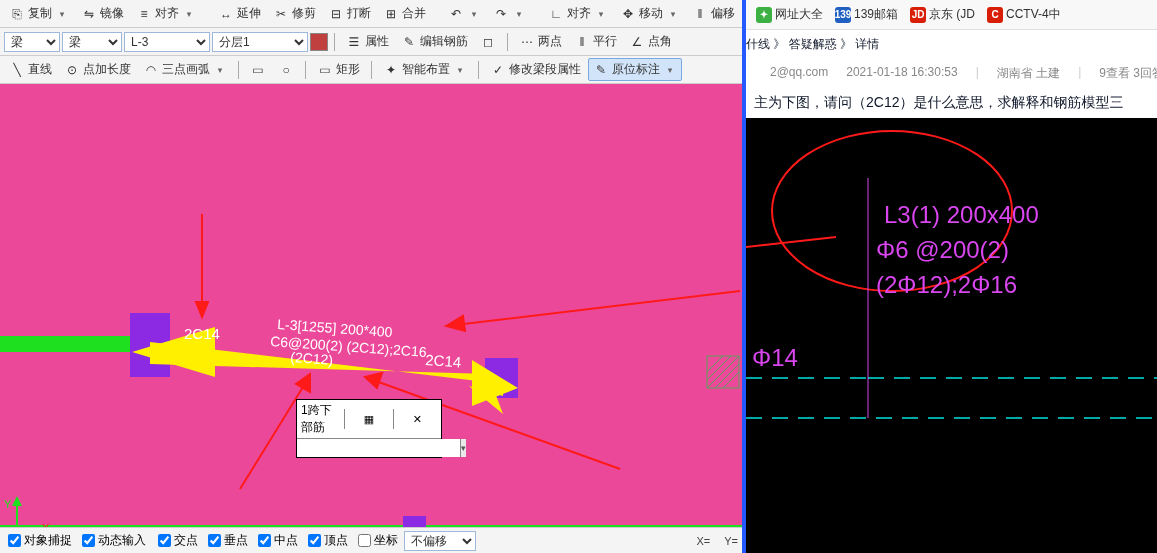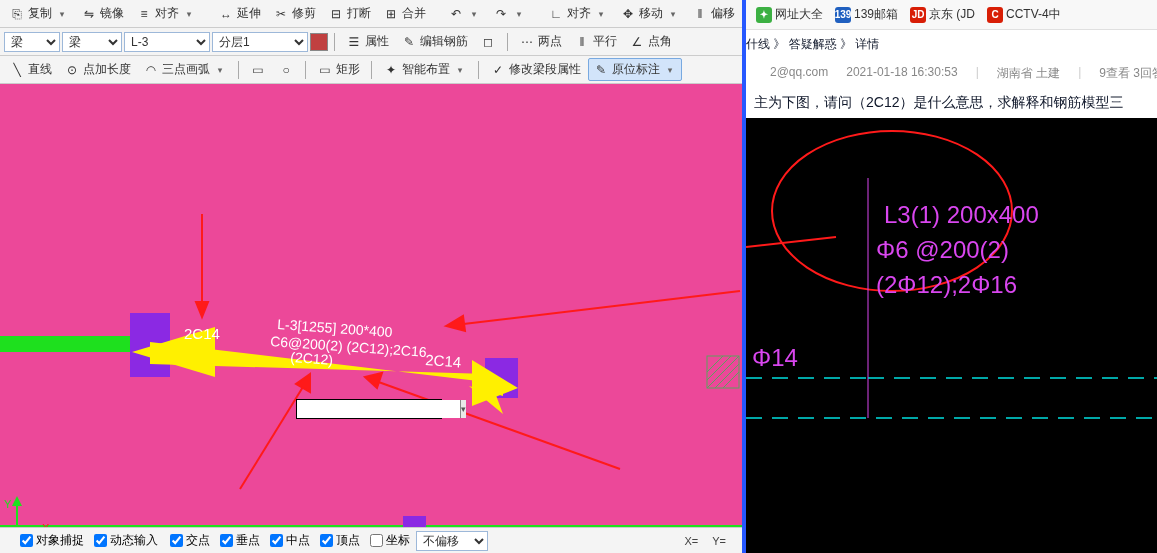--- a/index.html
+++ b/index.html
@@ -18,21 +18,21 @@
 .canvas{flex:1;position:relative;background:#ec4899;overflow:hidden}
 .canvas svg{position:absolute;left:0;top:0}
 .popup{position:absolute;left:296px;top:315px;background:#fff;border:1px solid #000;width:144px}
 .popup-h{display:flex;align-items:center;border-bottom:1px solid #888;background:#fff}
 .popup-h span{flex:1;padding:2px 4px;font-size:12px}
 .popup-h .pic{width:16px;height:16px;display:flex;align-items:center;justify-content:center;border-left:1px solid #888;font-size:11px}
 .popup-in{display:flex}
 .popup-in input{flex:1;border:0;padding:2px 4px;font-size:12px;outline:none}
 .popup-in .arr{width:16px;background:#e9e9e9;border-left:1px solid #888;display:flex;align-items:center;justify-content:center;font-size:9px;color:#555}
 
-.status{display:flex;align-items:center;gap:2px;padding:2px 16px;background:#f4f4f4;border-top:1px solid #ccc;overflow:hidden}
+.status{display:flex;align-items:center;gap:2px;padding:2px 4px;background:#f4f4f4;border-top:1px solid #ccc;overflow:hidden}
 .chk{display:flex;align-items:center;gap:3px;padding:1px 3px;border:1px solid transparent}
 .chk input{margin:0}
 .coord{margin-left:auto;color:#444;display:flex;gap:14px;font-size:11px}
 
 .tabs{display:flex;align-items:center;gap:4px;padding:4px 6px;background:#f8f8f8;border-bottom:1px solid #e0e0e0;overflow:hidden}
 .tab{display:flex;align-items:center;gap:3px;padding:2px 4px;white-space:nowrap;font-size:12px;color:#333}
 .tab .badge{width:16px;height:16px;border-radius:3px;display:flex;align-items:center;justify-content:center;color:#fff;font-weight:bold;font-size:10px}
 .crumb{padding:6px 0;color:#0f172a;font-size:12px;white-space:nowrap;overflow:hidden}
 .meta{padding:6px 24px;color:#888;font-size:12px;display:flex;gap:18px;white-space:nowrap;overflow:hidden}
 .meta .msep{color:#ccc}
@@ -251,20 +251,25 @@
           <line x1="17" y1="453" x2="52" y2="453" stroke="#ff1a1a" stroke-width="2"></line>
             <polygon points="58,453 48,448 48,458" fill="#ff1a1a"></polygon>
           <line x1="17" y1="453" x2="17" y2="418" stroke="#1ee01e" stroke-width="2"></line>
             <polygon points="17,412 12,422 22,422" fill="#1ee01e"></polygon>
           <text x="4" y="424" fill="#1ee01e" font-size="11">Y</text>
           <text x="42" y="448" fill="#ff1a1a" font-size="11">X</text>
         </g>
       </svg>
 
       <div class="popup">
+        <div class="popup-h">
+          <span>1跨下部筋</span>
+          <span class="pic">▦</span>
+          <span class="pic">✕</span>
+        </div>
         <div class="popup-in">
           <input type="text" value="" style="">
           <span class="arr">▾</span>
         </div>
       </div>
     </div>
 
     <div class="status">
       <label class="chk">
           <input type="checkbox" checked="" style="">

